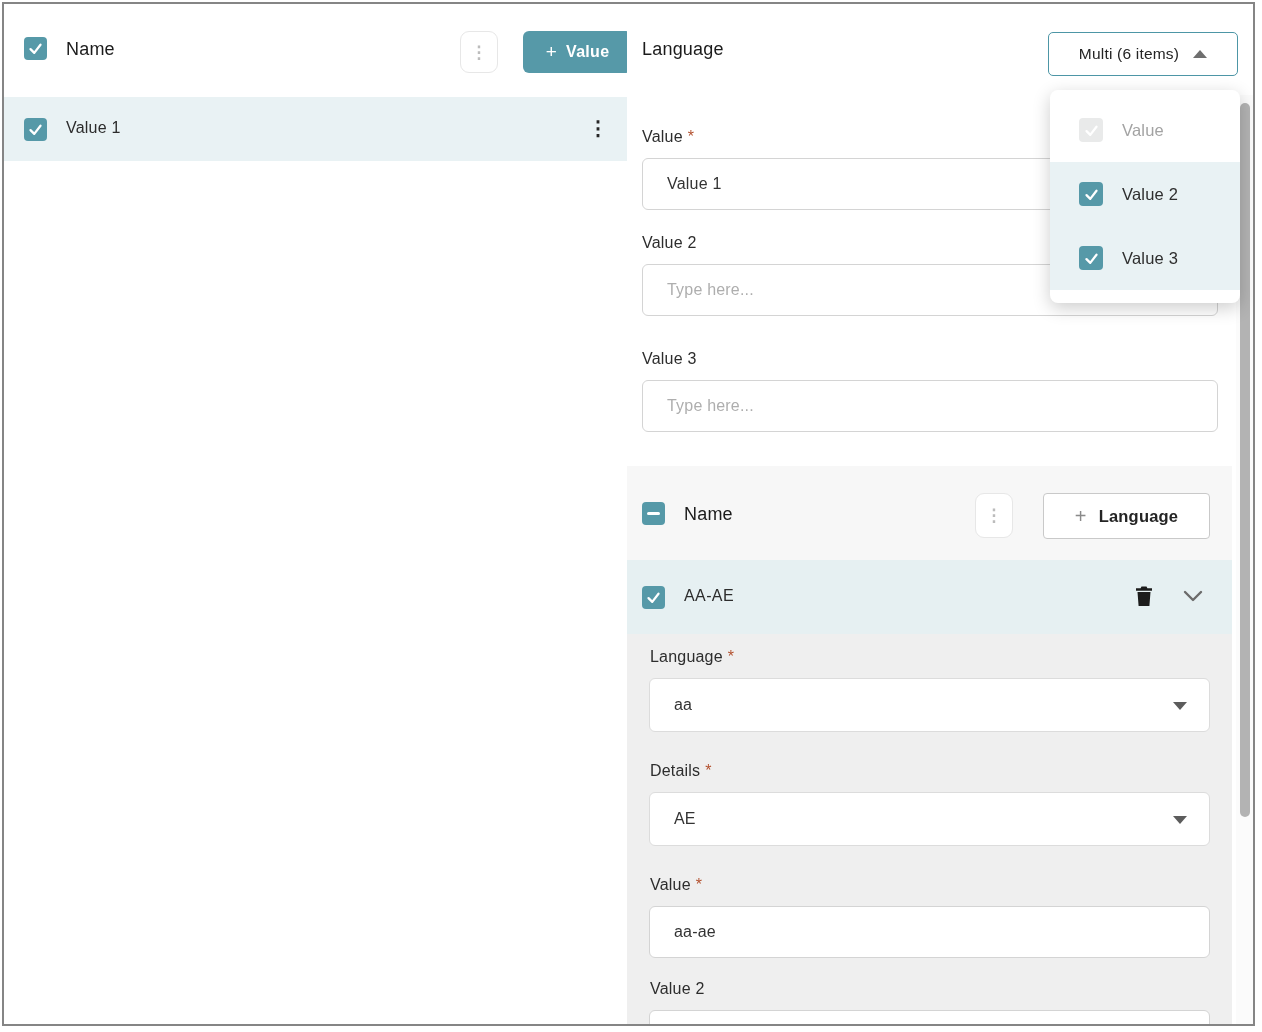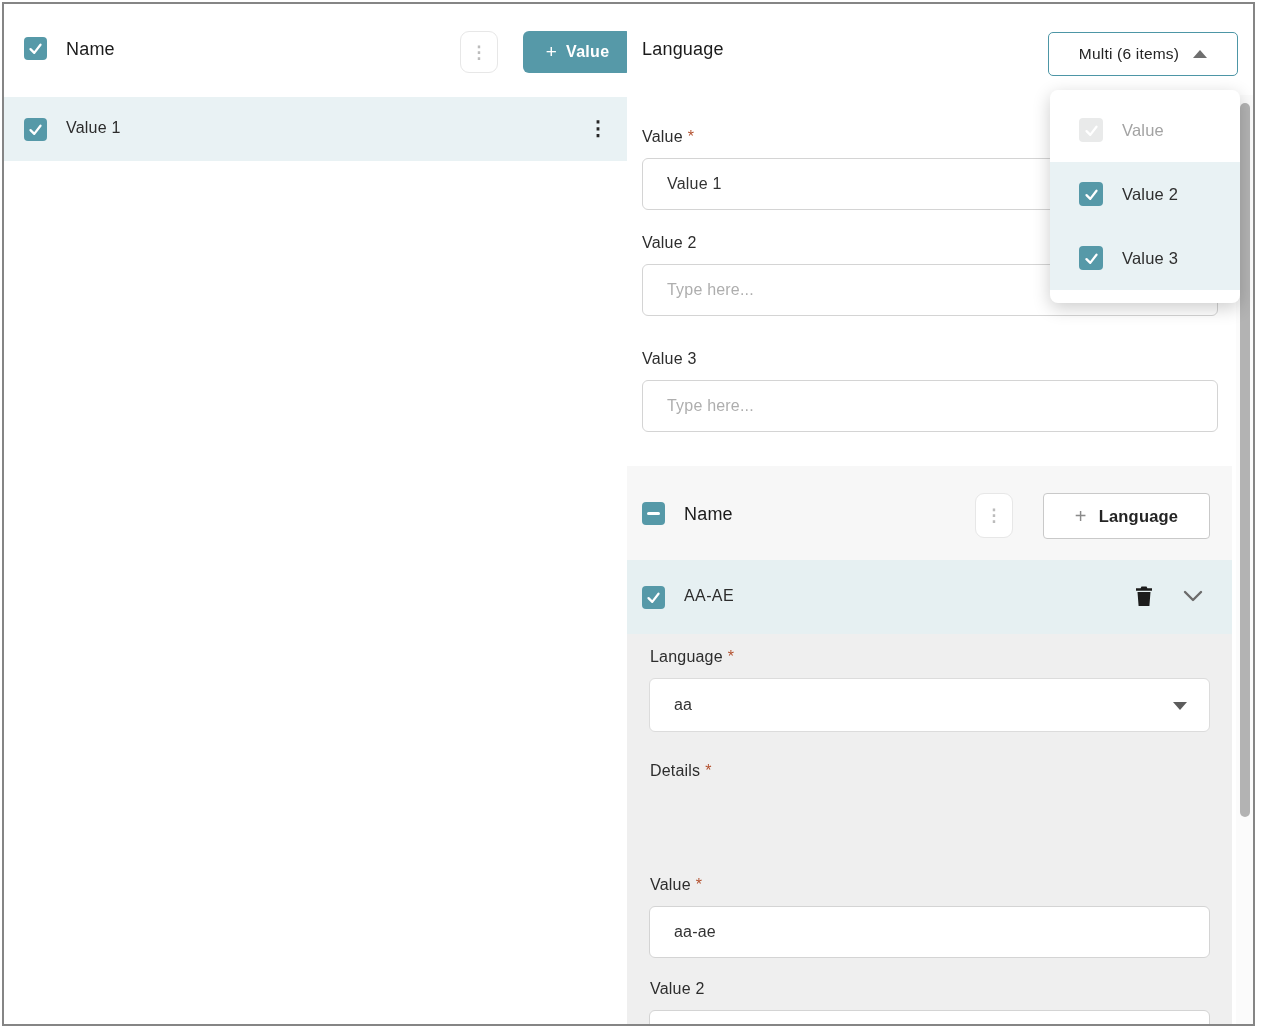--- a/index.html
+++ b/index.html
@@ -205,20 +205,24 @@
         <span>Language</span><span class="req">*</span>
       </div>
       <div class="select sel-lang">
         <span class="sel-text">aa</span>
         <span class="tri-down"></span>
       </div>
 
       <div class="f-label lbl-country">
         <span>Details</span><span class="req">*</span>
       </div>
+      <div class="select sel-country">
+        <span class="sel-text">AE</span>
+        <span class="tri-down"></span>
+      </div>
 
       <div class="f-label lbl-val">
         <span>Value</span><span class="req">*</span>
       </div>
       <input class="t-input in-val" value="aa-ae" style="">
 
       <div class="f-label lbl-val2">Value 2</div>
       <input class="t-input in-val2" value="" style="">
     </div>
 

